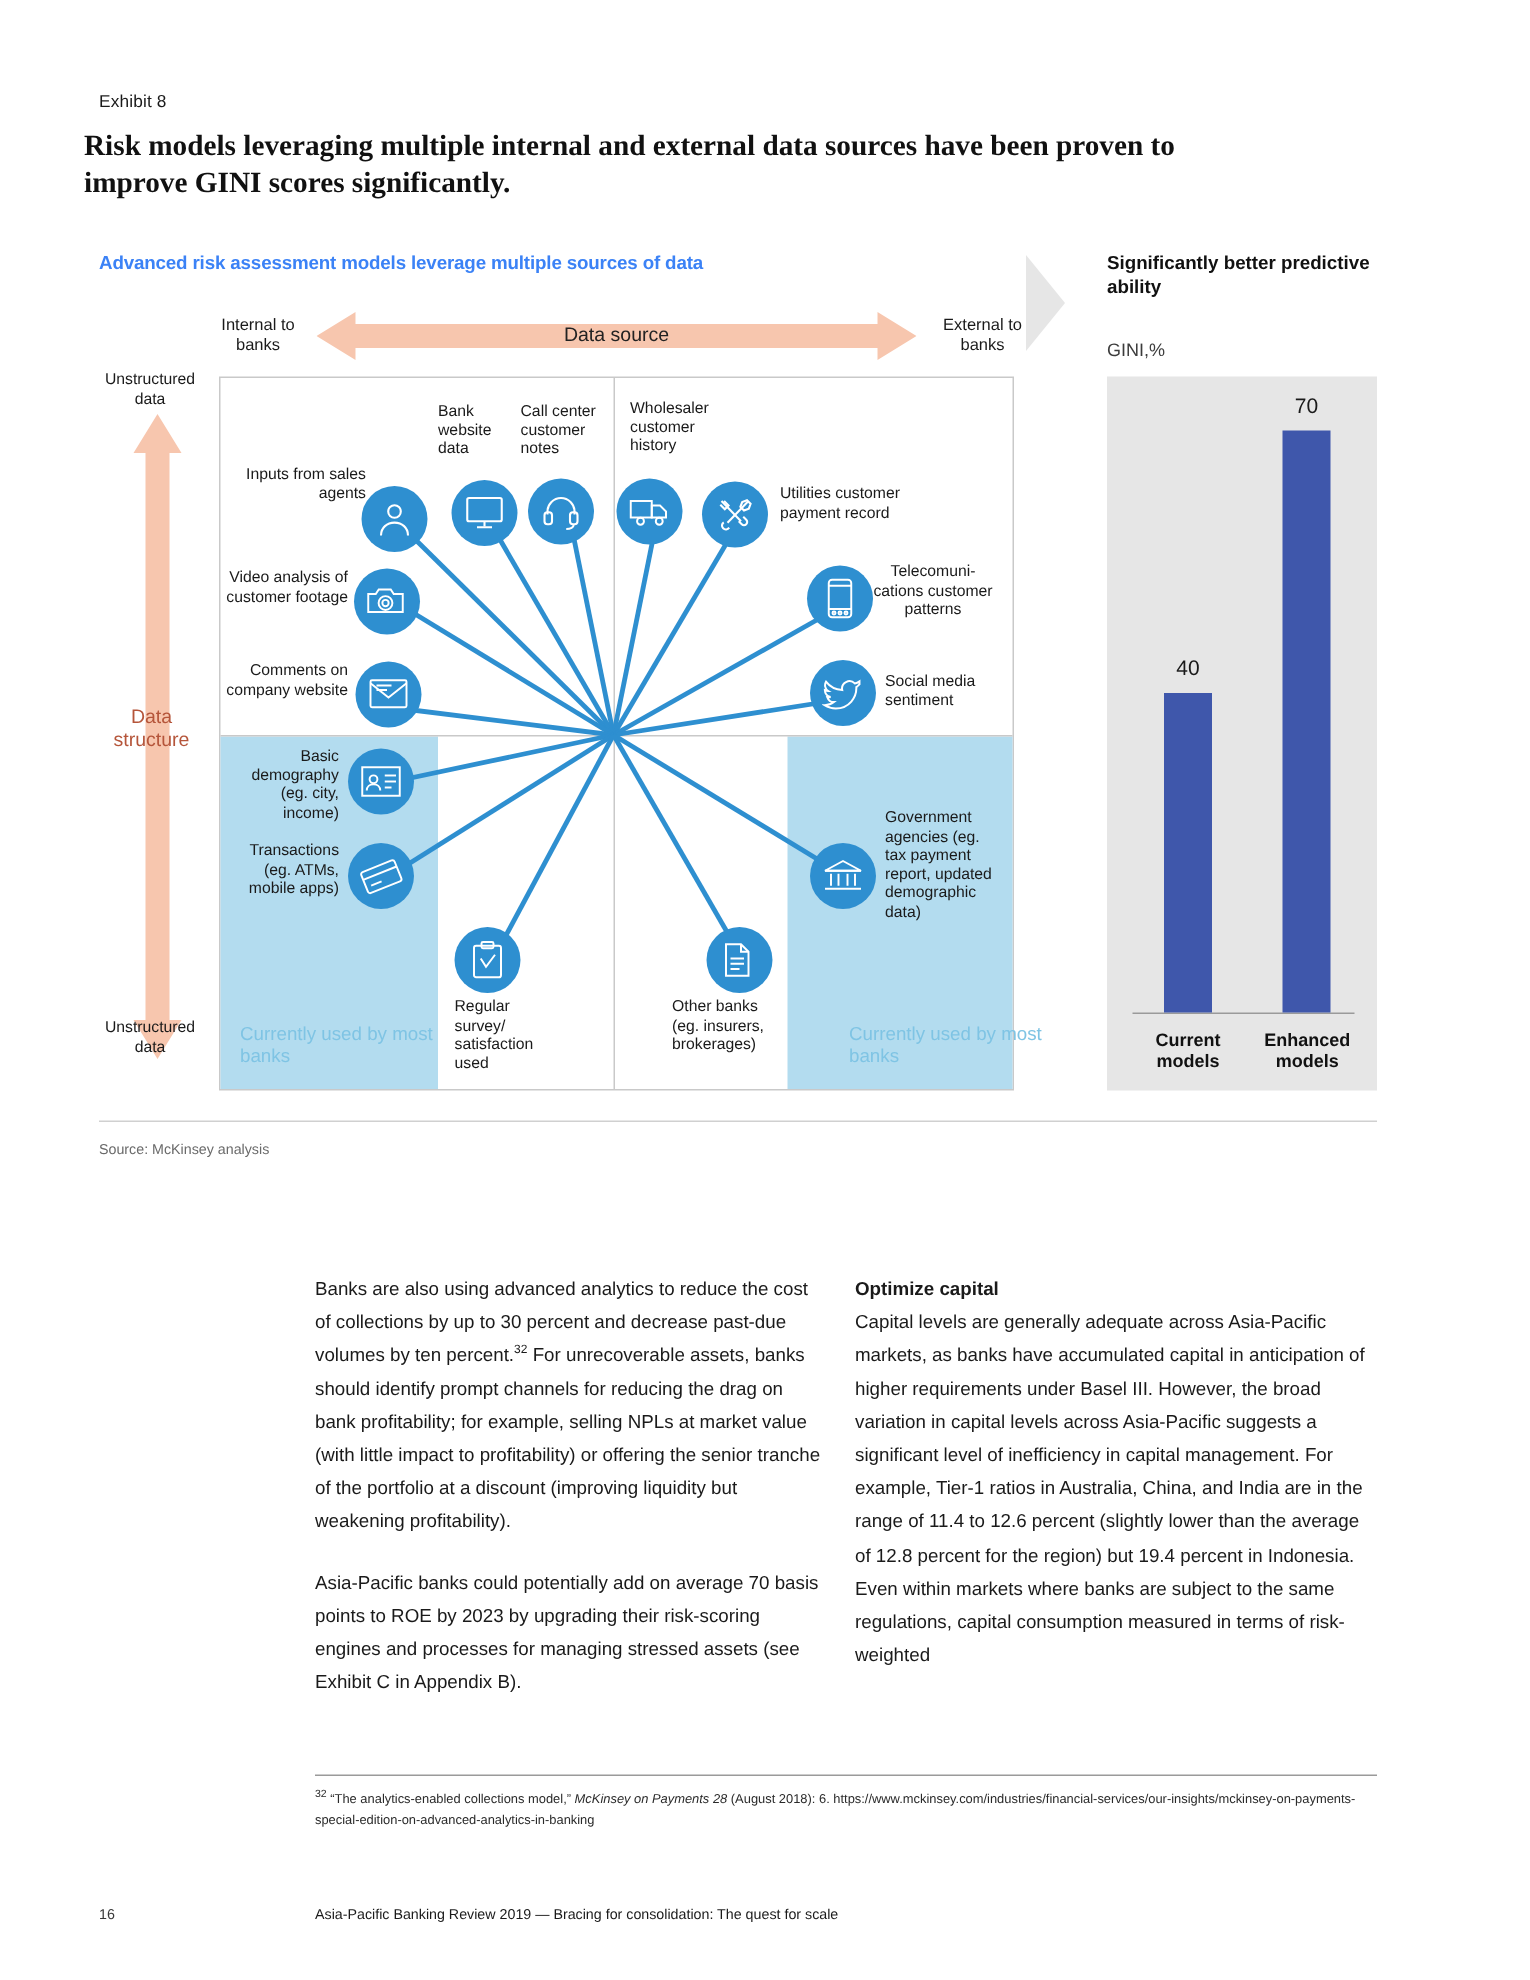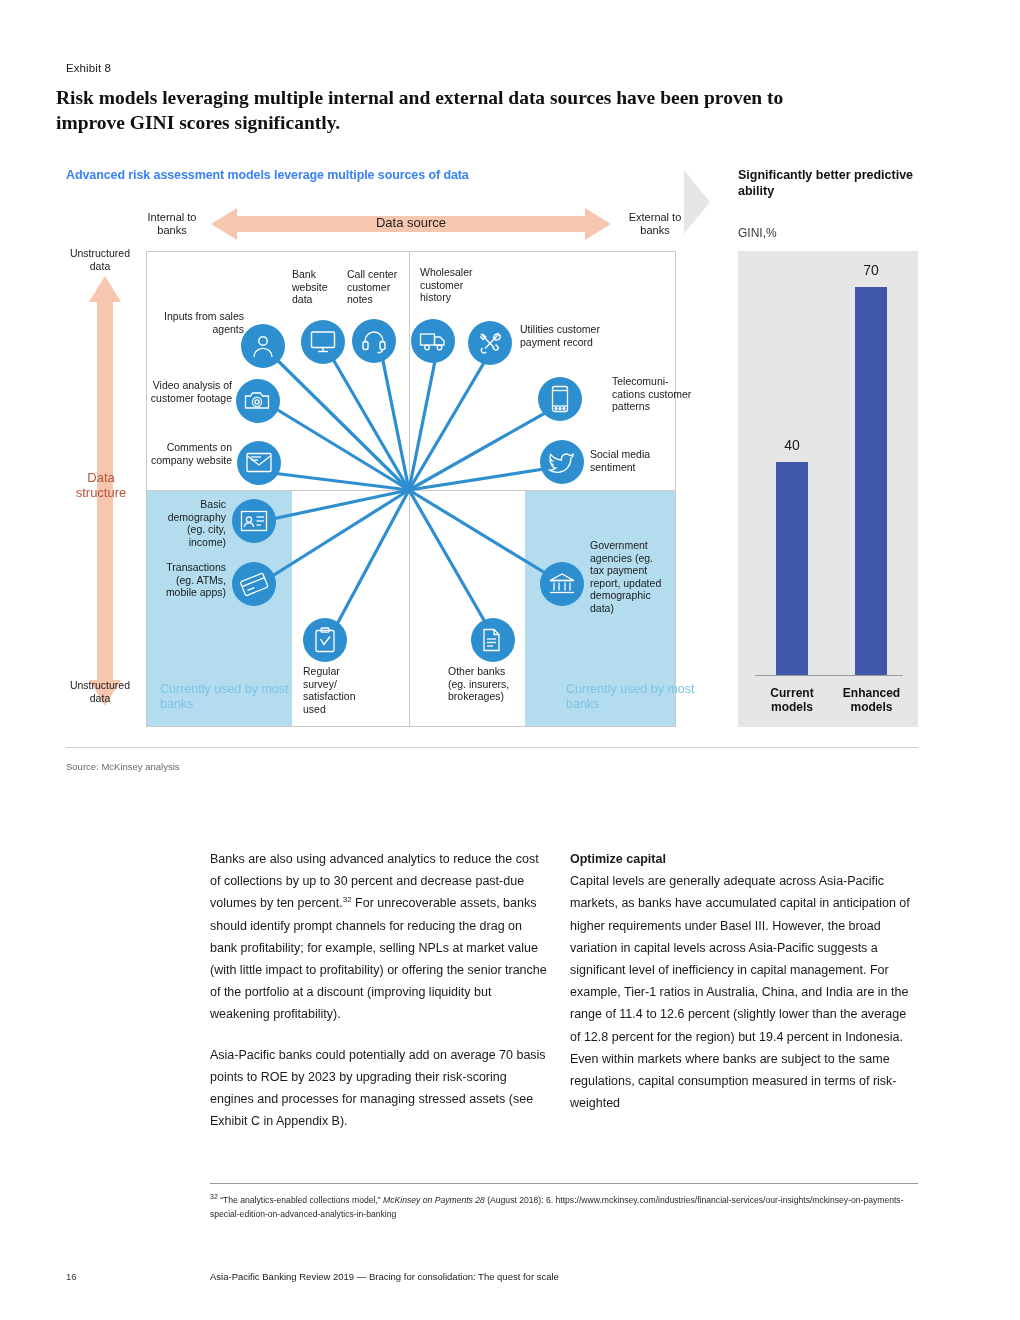--- a/index.html
+++ b/index.html
@@ -224,21 +224,21 @@
   <div class="node abs" style="left:538px;top:377px;">
     <svg width="20" height="28" viewBox="0 0 20 28" stroke="#fff" stroke-width="1.3" fill="none">
       <rect x="2.5" y="1.5" width="15" height="25" rx="2.2"></rect>
       <line x1="2.5" y1="5.5" x2="17.5" y2="5.5"></line>
       <line x1="2.5" y1="21" x2="17.5" y2="21"></line>
       <circle cx="6" cy="23.6" r="1"></circle>
         <circle cx="10" cy="23.6" r="1"></circle>
         <circle cx="14" cy="23.6" r="1"></circle>
     </svg>
   </div>
-  <div class="nlabel l" style="left:612px;top:375px;width:80px;">Telecomuni-cations customer patterns</div>
+  <div class="nlabel l" style="left:582px;top:375px;width:80px;text-align:center;">Telecomuni-cations customer patterns</div>
 
   <div class="node abs" style="left:237px;top:441px;">
     <svg width="28" height="24" viewBox="0 0 28 24" stroke="#fff" stroke-width="1.3" fill="none">
       <rect x="2" y="2.5" width="24" height="18" rx="1"></rect>
       <path d="M2 4.5l12 9.5 12-9.5"></path>
       <line x1="6" y1="6" x2="16" y2="6"></line>
       <line x1="6" y1="9" x2="13" y2="9"></line>
     </svg>
   </div>
   <div class="nlabel r" style="left:150px;top:441px;width:82px;">Comments on company website</div>

